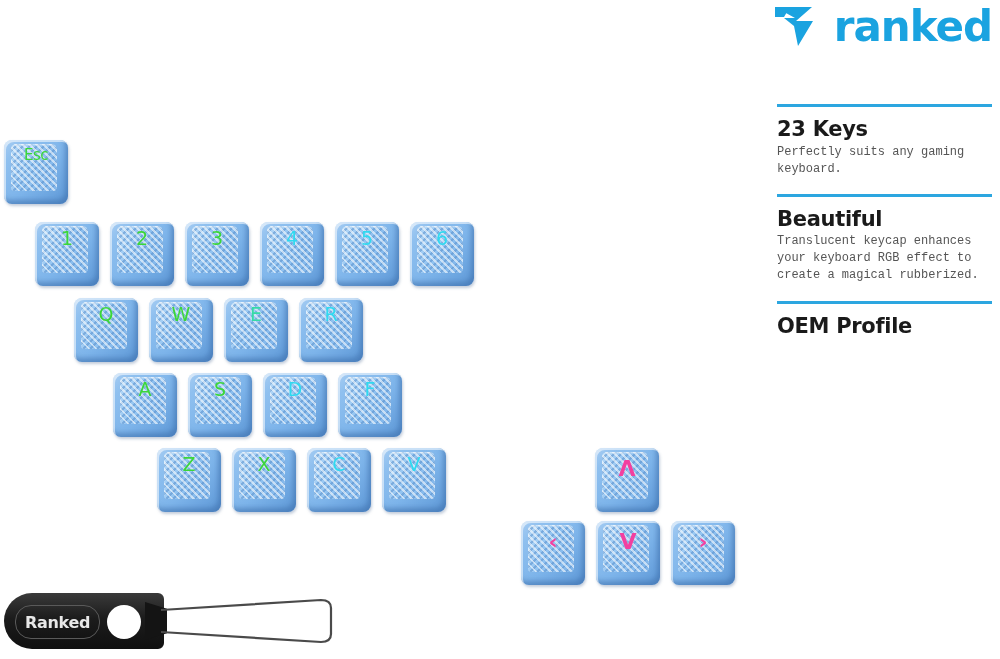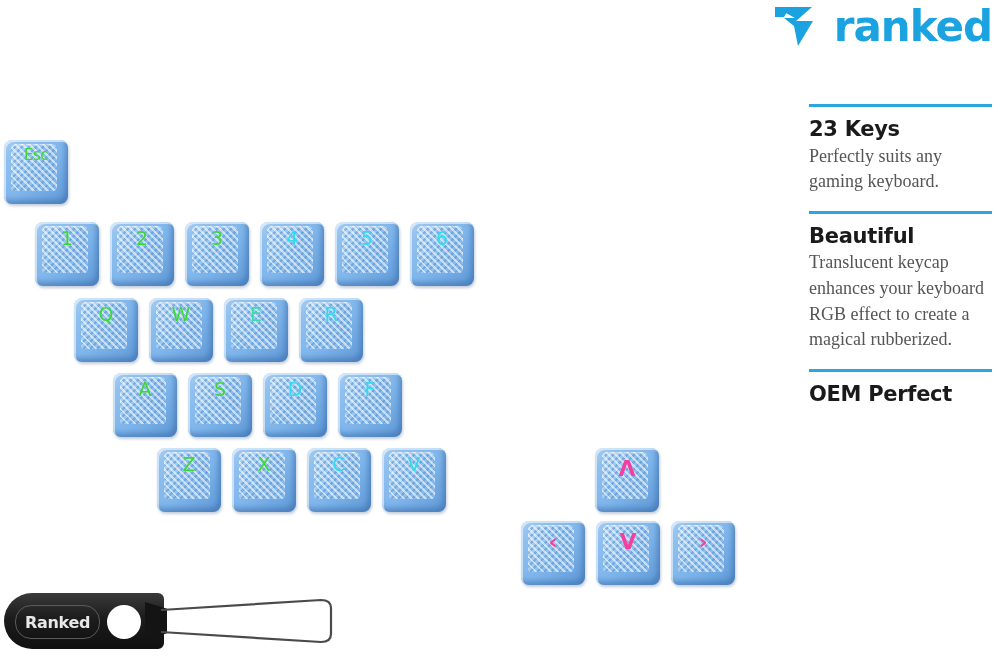--- a/index.html
+++ b/index.html
@@ -146,40 +146,40 @@
   }
   #keypuller .wire { position: absolute; left: 155px; top: 0; }
 
   
   #features {
     position: absolute;
     left: 777px;
     top: 104px;
     width: 215px;
   }
-  .feature { margin-bottom: 16px; margin-left: 32px; }
+  .feature { margin-bottom: 16px; }
   .feature .divider {
     height: 3px;
     background: #2ca6e0;
     margin-bottom: 11px;
   }
   .feature .title {
     font-size: 21px;
     font-weight: 700;
     color: #1a1a1a;
     line-height: 1.08;
     margin-bottom: 3px;
     font-family: "DejaVu Sans", sans-serif;
     letter-spacing: -0.3px;
   }
   .feature .desc {
-    font-size: 18px;
+    font-size: 12px;
     color: #555555;
     line-height: 1.42;
-    font-family: Liberation Serif, serif;
+    font-family: Liberation Mono, monospace;
   }
 </style>
 </head>
 <body>
 
 <div id="brand-logo">
   <span class="mark">
     <svg width="54" height="46" viewBox="0 0 54 46">
       <path d="M3 5 L40 5 L24 19 L41 19 L26 44 L22 24 L12 16 L23 16 Z" fill="#1aa3e0"></path>
       <path d="M3 5 L18 5 L12 15 L3 15 Z" fill="#1aa3e0"></path>
@@ -304,15 +304,15 @@
       <div class="title">23 Keys</div>
       <div class="desc">Perfectly suits any gaming keyboard.</div>
     </div>
     <div class="feature">
       <div class="divider"></div>
       <div class="title">Beautiful</div>
       <div class="desc">Translucent keycap enhances your keyboard RGB effect to create a magical rubberized.</div>
     </div>
     <div class="feature">
       <div class="divider"></div>
-      <div class="title">OEM Perfect</div>
+      <div class="title">OEM Profile</div>
     </div>
   </div>
 
 </body></html>

